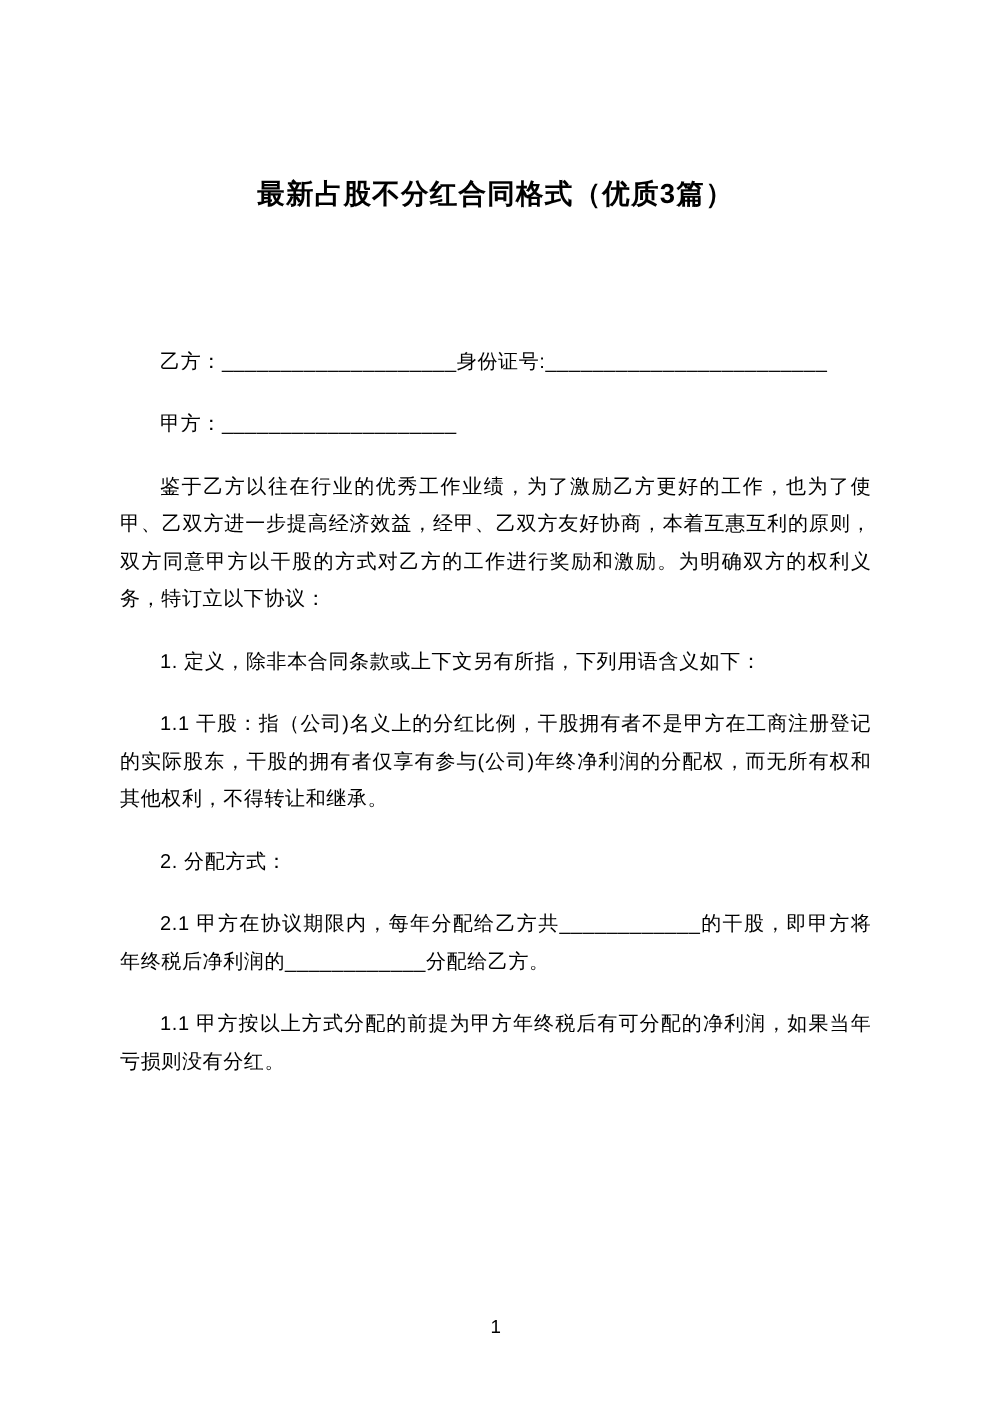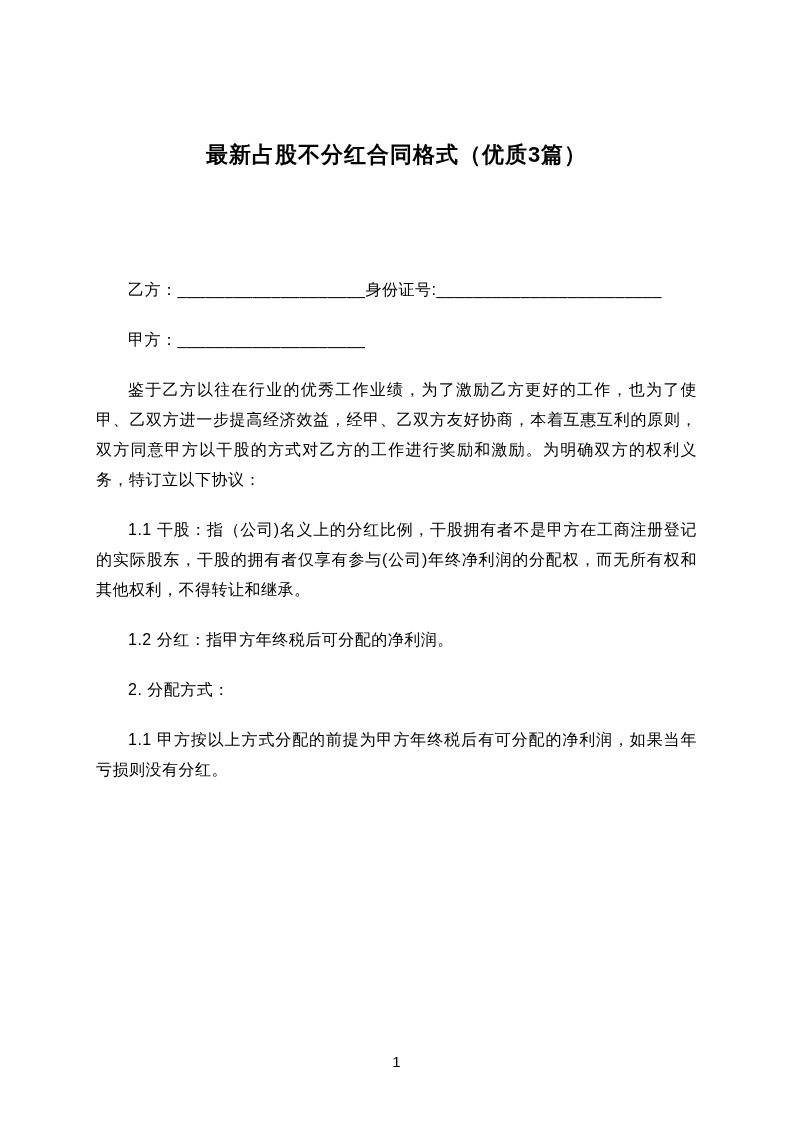--- a/index.html
+++ b/index.html
@@ -52,21 +52,22 @@
 <body>
 
 <div class="page">
 
   <h1 class="doc-title">最新占股不分红合同格式（优质3篇）</h1>
 
   <div class="doc-body">
       <p class="para">乙方：____________________身份证号:________________________</p>
       <p class="para">甲方：____________________</p>
       <p class="para">鉴于乙方以往在行业的优秀工作业绩，为了激励乙方更好的工作，也为了使甲、乙双方进一步提高经济效益，经甲、乙双方友好协商，本着互惠互利的原则，双方同意甲方以干股的方式对乙方的工作进行奖励和激励。为明确双方的权利义务，特订立以下协议：</p>
+      <p class="para">1. 定义，除非本合同条款或上下文另有所指，下列用语含义如下：</p>
       <p class="para">1.1 干股：指（公司)名义上的分红比例，干股拥有者不是甲方在工商注册登记的实际股东，干股的拥有者仅享有参与(公司)年终净利润的分配权，而无所有权和其他权利，不得转让和继承。</p>
-      <p class="para">1.2 分红：指甲方年终税后可分配的净利润。</p>
       <p class="para">2.  分配方式：</p>
+      <p class="para">2.1 甲方在协议期限内，每年分配给乙方共____________的干股，即甲方将年终税后净利润的____________分配给乙方。</p>
       <p class="para">1.1 甲方按以上方式分配的前提为甲方年终税后有可分配的净利润，如果当年亏损则没有分红。</p>
     </div>
 
   <div class="page-number">1</div>
 
 </div>
 
 </body></html>

